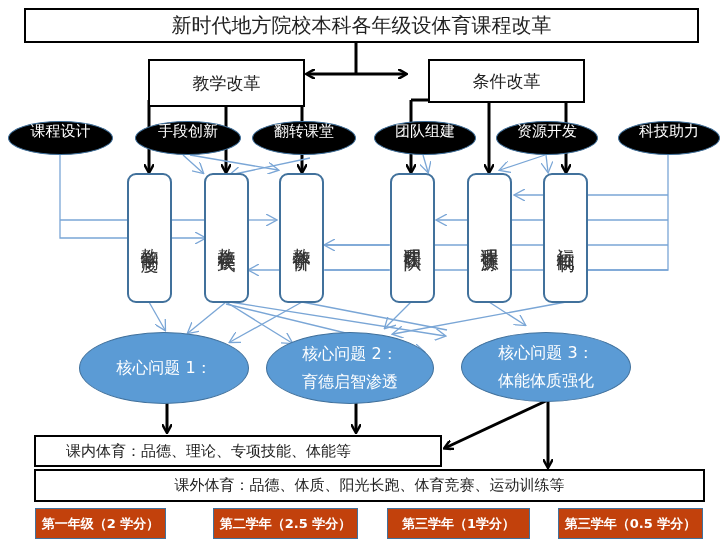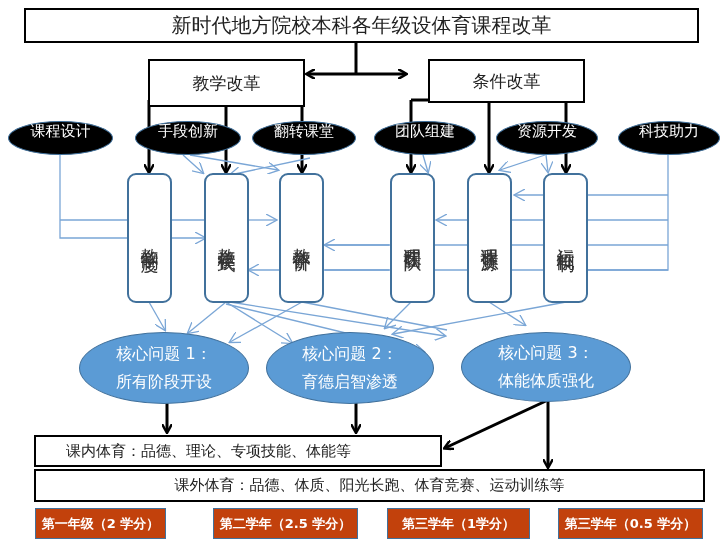--- a/index.html
+++ b/index.html
@@ -140,21 +140,20 @@
   </div>
   <div class="pillar" style="left:467px;top:173px;">
     <span>课程资源</span>
   </div>
   <div class="pillar" style="left:543px;top:173px;">
     <span>运行机制</span>
   </div>
 
   <div class="core" style="left:79px;top:332px;width:170px;height:72px;">
     <span>核心问题 1：</span>
-    <span>所有阶段开设</span>
   </div>
   <div class="core" style="left:266px;top:332px;width:168px;height:72px;">
     <span>核心问题 2：</span>
     <span>育德启智渗透</span>
   </div>
   <div class="core" style="left:461px;top:332px;width:170px;height:70px;">
     <span>核心问题 3：</span>
     <span>体能体质强化</span>
   </div>
 

